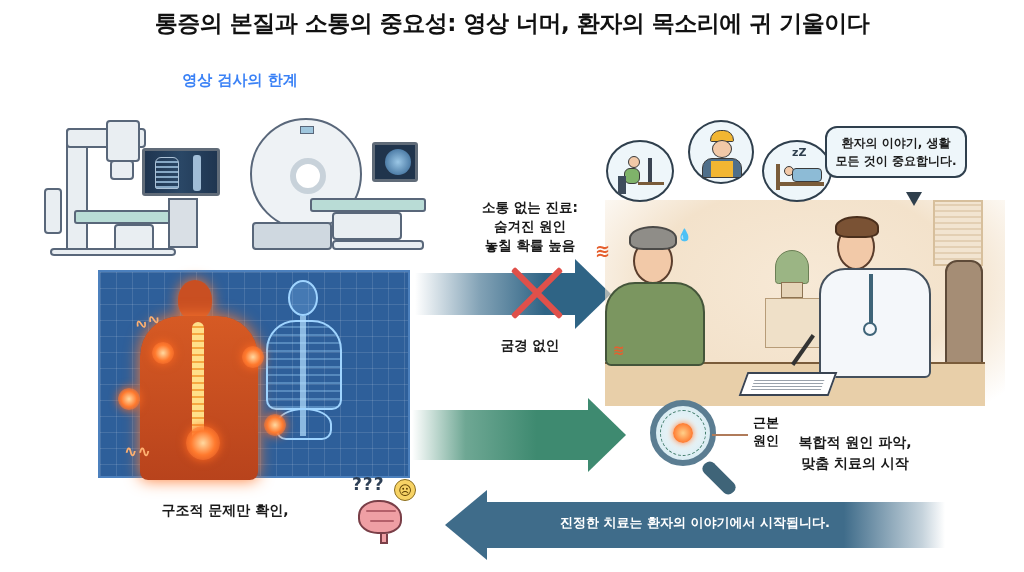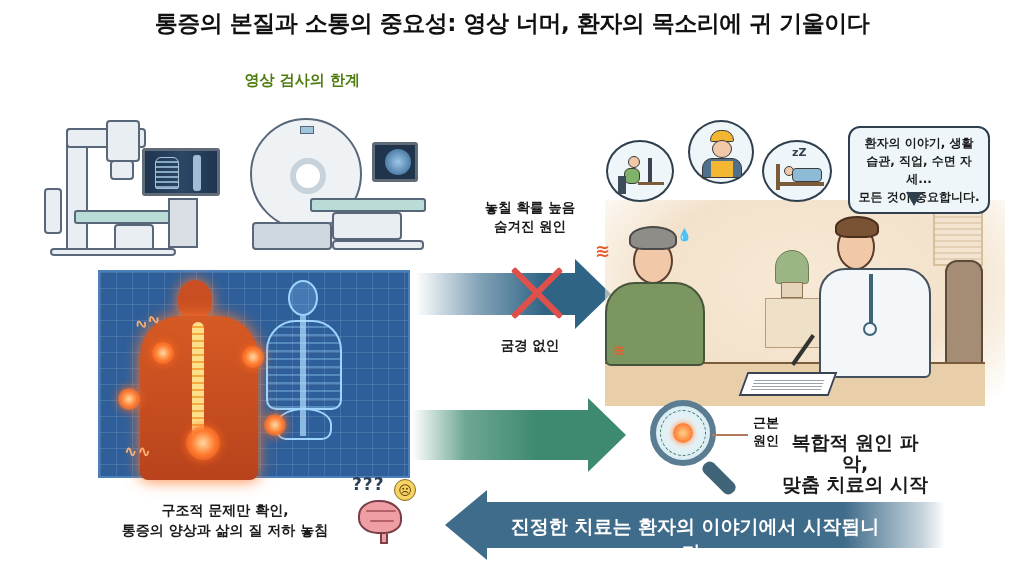--- a/index.html
+++ b/index.html
@@ -1,20 +1,20 @@
 <!DOCTYPE html>
 <html><head>
 <meta charset="utf-8">
 <style>
   * { box-sizing: border-box; margin: 0; padding: 0; }
   html, body { width: 1024px; height: 572px; overflow: hidden; background: #ffffff; }
   body { position: relative; font-family: "DejaVu Sans", "Liberation Sans", sans-serif; color: #111; }
   .abs { position: absolute; }
   .title { left: 0; top: 8px; width: 1024px; text-align: center; font-size: 23px; font-weight: bold; letter-spacing: -0.5px; color: #111; }
-  .section-title { text-align: right; font-size: 15px; font-weight: bold; line-height: 21px; color: #4d7c0f; }
+  .section-title { text-align: center; font-size: 15px; font-weight: bold; line-height: 21px; color: #3b82f6; }
   .caption { text-align: center; font-size: 14px; font-weight: bold; line-height: 20px; color: #1a1a1a; }
 
   
   .machine { background: #e9eef2; border: 2px solid #59677a; border-radius: 4px; }
   .bed { background: #b9dcd6; border: 2px solid #59677a; border-radius: 3px; }
   .monitor { background: #1f2f45; border: 3px solid #606b78; border-radius: 3px; }
   .monitor-stand { background: #d9dfe5; border: 2px solid #59677a; }
 
   
   .blueprint {
@@ -100,34 +100,34 @@
   <div class="abs pain-dot" style="left:18px; top:116px;"></div>
   <div class="abs pain-dot" style="left:164px; top:142px;"></div>
   <div class="abs pain-dot" style="left:86px; top:154px; width:34px; height:34px;"></div>
 
   <div class="abs" style="left:34px; top:40px; color:#ffb070; font-size:16px; font-weight:bold; transform:rotate(-20deg);">∿∿</div>
   <div class="abs" style="left:24px; top:170px; color:#ffb070; font-size:16px; font-weight:bold;">∿∿</div>
 </div>
 
 <div class="abs caption" style="left:100px; top:500px; width:250px;">
   <div>구조적 문제만 확인,</div>
-  <div>통증의 양상과 삶의 질 저하 놓침</div>
 </div>
 
 <div class="abs" style="left:352px; top:474px; width:40px; height:18px; font-size:17px; font-weight:bold; color:#2d3f55; letter-spacing:1px;">???</div>
 <div class="abs" style="left:394px; top:479px; width:22px; height:22px; border-radius:50%; background:#f7d365; border:1px solid #8a6d1f; text-align:center; font-size:13px; line-height:21px; color:#5a3d00;">☹</div>
 <div class="abs" style="left:358px; top:500px; width:44px; height:34px; border-radius:45% 50% 40% 45%; background:#ef9fa4; border:2px solid #7a3f48;">
   <div class="abs" style="left:6px; top:8px; width:30px; height:2px; background:#b5606a; border-radius:2px;"></div>
   <div class="abs" style="left:10px; top:18px; width:24px; height:2px; background:#b5606a; border-radius:2px;"></div>
   <div class="abs" style="left:20px; top:32px; width:8px; height:10px; background:#ef9fa4; border:2px solid #7a3f48; border-top:none;"></div>
 </div>
 
 <div class="abs caption" style="left:450px; top:198px; width:160px; font-size:13.5px; line-height:19px;">
+  <div>소통 없는 진료:</div>
+  <div>숨겨진 원인</div>
   <div>놓칠 확률 높음</div>
-  <div>숨겨진 원인</div>
 </div>
 
 <div class="abs arrow-right" style="left:415px; top:273px; width:195px;">
   <div class="arrow-body" style="width:162px; background:linear-gradient(90deg,rgba(47,100,133,0) 0%,rgba(47,100,133,0.6) 40%,#2f6485 80%);"></div>
   <div class="arrow-head" style="left:160px; border-left:36px solid #2f6485;"></div>
   <div class="abs" style="left:92px; top:-10px; width:60px; height:60px;">
     <div class="abs" style="left:27px; top:-4px; width:6px; height:68px; background:#e0504a; transform:rotate(45deg); border-radius:2px;"></div>
     <div class="abs" style="left:27px; top:-4px; width:6px; height:68px; background:#e0504a; transform:rotate(-45deg); border-radius:2px;"></div>
   </div>
 </div>
@@ -191,42 +191,41 @@
   </div>
 </div>
 <div class="abs bubble" style="left:762px; top:140px; width:70px; height:62px;">
   <div class="abs" style="left:28px; top:4px; font-size:11px; font-weight:bold; color:#2f3f4d;">zZ</div>
   <div class="abs" style="left:12px; top:22px; width:4px; height:26px; background:#7a5c3a;"></div>
   <div class="abs" style="left:20px; top:24px; width:10px; height:10px; border-radius:50%; background:#f2c9a8; border:1px solid #3a3a3a;"></div>
   <div class="abs" style="left:28px; top:26px; width:30px; height:14px; border-radius:4px; background:#8dbbd6; border:1px solid #3a3a3a;"></div>
   <div class="abs" style="left:14px; top:40px; width:46px; height:4px; background:#7a5c3a;"></div>
 </div>
 
-<div class="abs text-bubble" style="left:848px; top:126px; width:142px;">
+<div class="abs text-bubble" style="left:825px; top:126px; width:142px;">
   <div>환자의 이야기, 생활</div>
-  <div>습관, 직업, 수면 자세...</div>
   <div>모든 것이 중요합니다.</div>
 </div>
 <div class="abs" style="left:906px; top:192px; width:0; height:0; border-left:8px solid transparent; border-right:8px solid transparent; border-top:14px solid #2f3f4d;"></div>
 
 <div class="abs" style="left:650px; top:400px; width:110px; height:100px;">
   <div class="abs magnifier-lens" style="left:0; top:0;">
     <div class="abs" style="left:17px; top:17px; width:20px; height:20px; border-radius:50%; background:radial-gradient(circle,#ffd08a 0%,#ff7a30 70%); box-shadow:0 0 6px #ff7a30;"></div>
     <div class="abs" style="left:4px; top:4px; width:46px; height:46px; border-radius:50%; border:1px dashed #3e7a68;"></div>
   </div>
   <div class="abs magnifier-handle" style="left:62px; top:58px;"></div>
   <div class="abs" style="left:62px; top:34px; width:36px; height:2px; background:#b07b5a;"></div>
 </div>
 <div class="abs" style="left:753px; top:414px; font-size:13px; font-weight:bold; line-height:18px; text-align:left;">
   <div>근본</div>
   <div>원인</div>
 </div>
 
-<div class="abs caption" style="left:780px; top:432px; width:150px; font-size:19px; line-height:21px;">
+<div class="abs caption" style="left:780px; top:432px; width:150px; font-size:14px; line-height:21px;">
   <div>복합적 원인 파악,</div>
   <div>맞춤 치료의 시작</div>
 </div>
 
 <div class="abs" style="left:445px; top:502px; width:500px; height:46px;">
   <div class="abs" style="left:0; top:-12px; width:0; height:0; border-top:35px solid transparent; border-bottom:35px solid transparent; border-right:42px solid #3f6c8a;"></div>
   <div class="abs" style="left:40px; top:0; width:460px; height:46px; background:linear-gradient(90deg,#3f6c8a 0%,#3f6c8a 78%,rgba(63,108,138,0.3) 95%,rgba(63,108,138,0) 100%);"></div>
-  <div class="abs" style="left:60px; top:12px; width:380px; text-align:center; color:#fff; font-weight:bold; font-size:19px;">진정한 치료는 환자의 이야기에서 시작됩니다.</div>
+  <div class="abs" style="left:60px; top:12px; width:380px; text-align:center; color:#fff; font-weight:bold; font-size:13px;">진정한 치료는 환자의 이야기에서 시작됩니다.</div>
 </div>
 
 </body></html>

